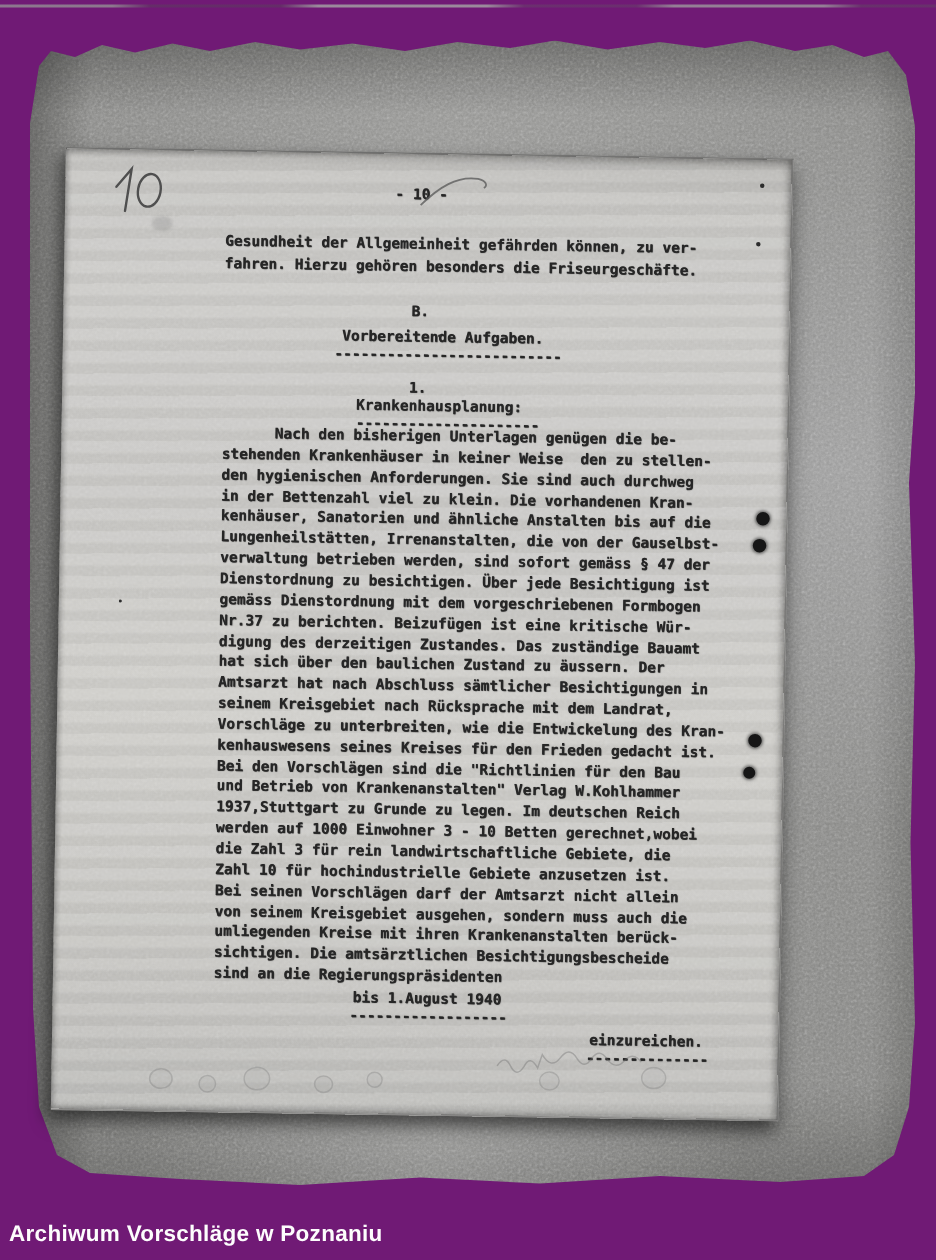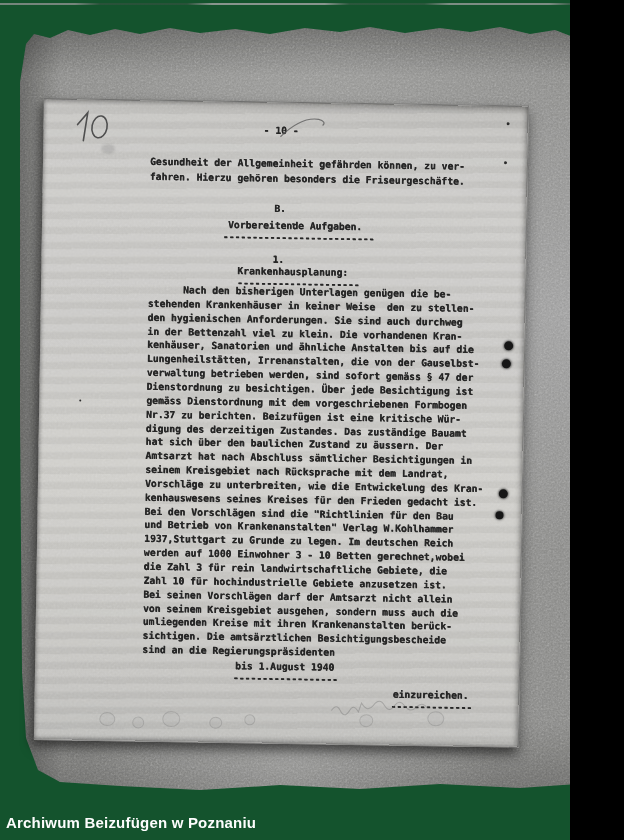--- a/index.html
+++ b/index.html
@@ -1,18 +1,18 @@
 <!DOCTYPE html>
 <html><head>
 <meta charset="utf-8">
 <style>
   html,body{margin:0;padding:0;background:#000;}
   .stage{
-    position:relative;width:570px;height:840px;overflow:hidden;
-    background:#14532d;
+    position:relative;width:624px;height:840px;overflow:hidden;
+    background:#701a75;
     font-family:"DejaVu Sans Mono",monospace;
   }
   .film-streak{
     position:absolute;left:0;top:3px;width:624px;height:2px;
     background:linear-gradient(90deg,
       rgba(150,150,150,.75) 0 12%, rgba(80,80,80,.35) 16% 30%,
       rgba(165,165,165,.8) 34% 52%, rgba(95,95,95,.3) 56% 68%,
       rgba(160,160,160,.75) 72% 88%, rgba(90,90,90,.35) 92% 100%);
   }
   .backdrop{
@@ -168,14 +168,14 @@
       <div class="tline" style="left: 107px; top: 446.15px;">werden auf 1000 Einwohner 3 - 10 Betten gerechnet,wobei</div>
       <div class="tline" style="left: 107px; top: 460px;">die Zahl 3 für rein landwirtschaftliche Gebiete, die</div>
       <div class="tline" style="left: 107px; top: 473.85px;">Zahl 10 für hochindustrielle Gebiete anzusetzen ist.</div>
       <div class="tline" style="left: 107px; top: 487.7px;">Bei seinen Vorschlägen darf der Amtsarzt nicht allein</div>
       <div class="tline" style="left: 107px; top: 501.55px;">von seinem Kreisgebiet ausgehen, sondern muss auch die</div>
       <div class="tline" style="left: 107px; top: 515.4px;">umliegenden Kreise mit ihren Krankenanstalten berück-</div>
       <div class="tline" style="left: 107px; top: 529.25px;">sichtigen. Die amtsärztlichen Besichtigungsbescheide</div>
       <div class="tline" style="left: 107px; top: 543.1px;">sind an die Regierungspräsidenten</div>
     </div>
 
-  <div class="archive-bar">Archiwum Beizufügen w Poznaniu</div>
+  <div class="archive-bar">Archiwum Vorschläge w Poznaniu</div>
 </div>
 
 </body></html>

